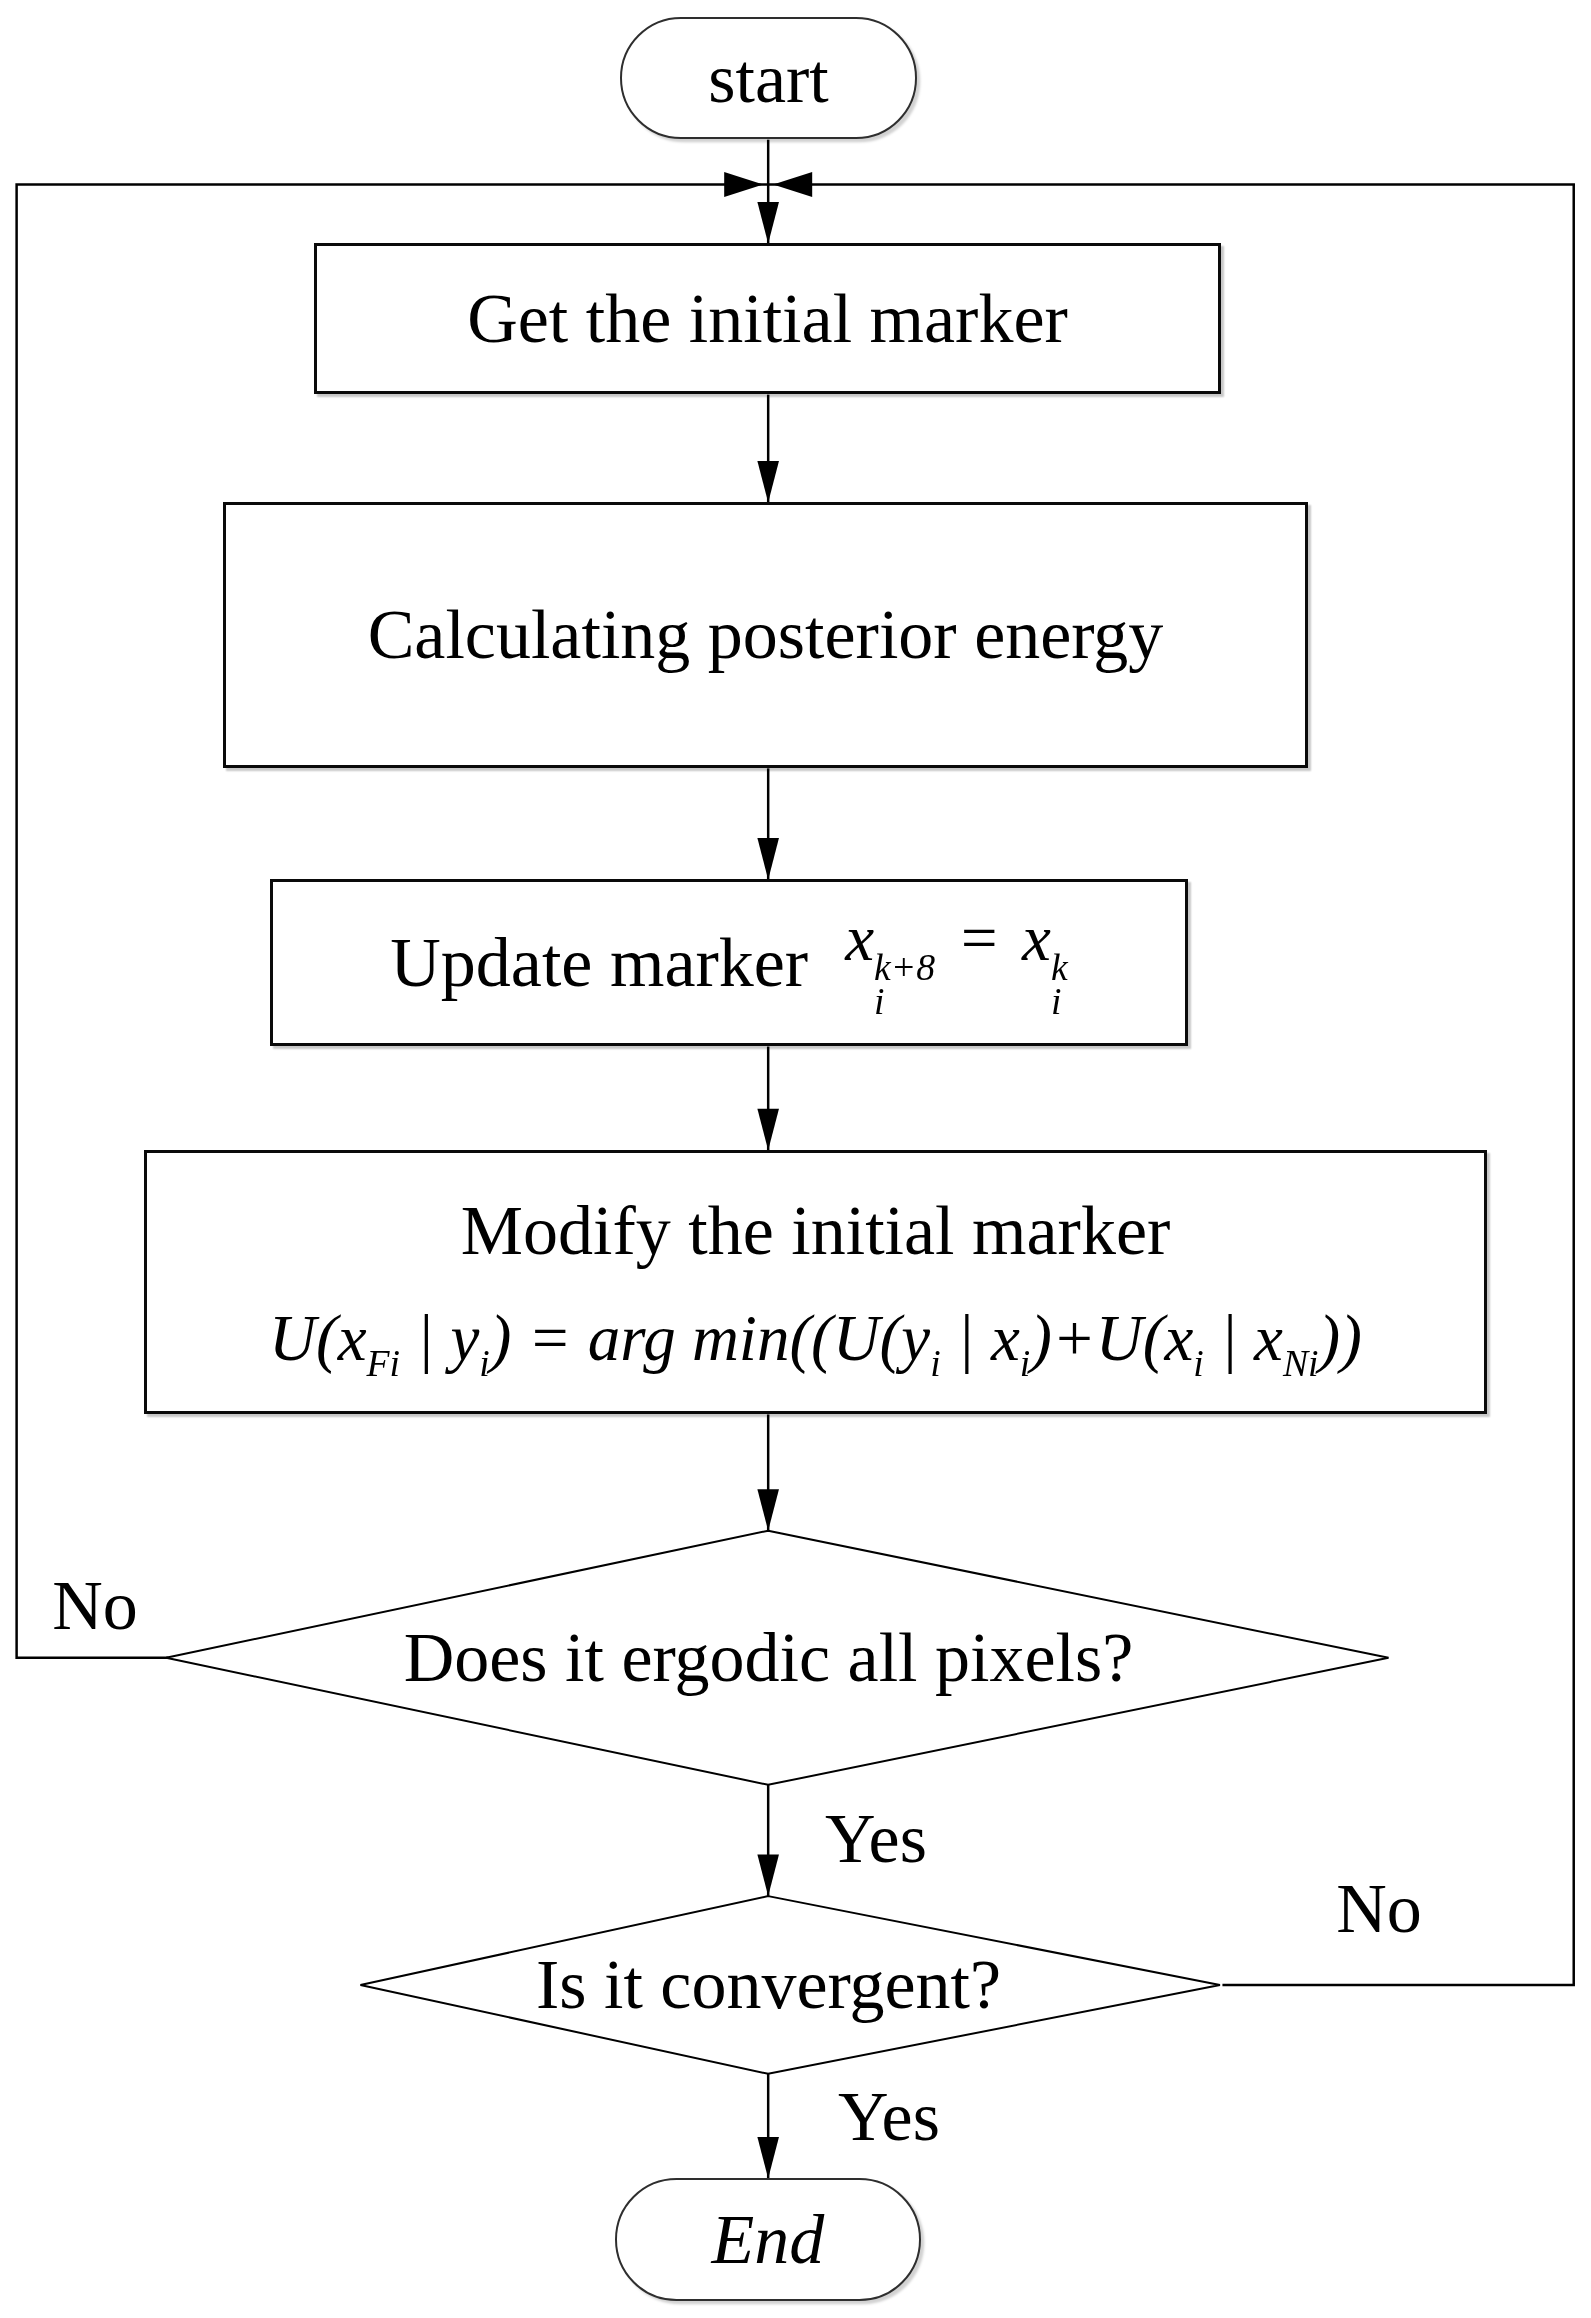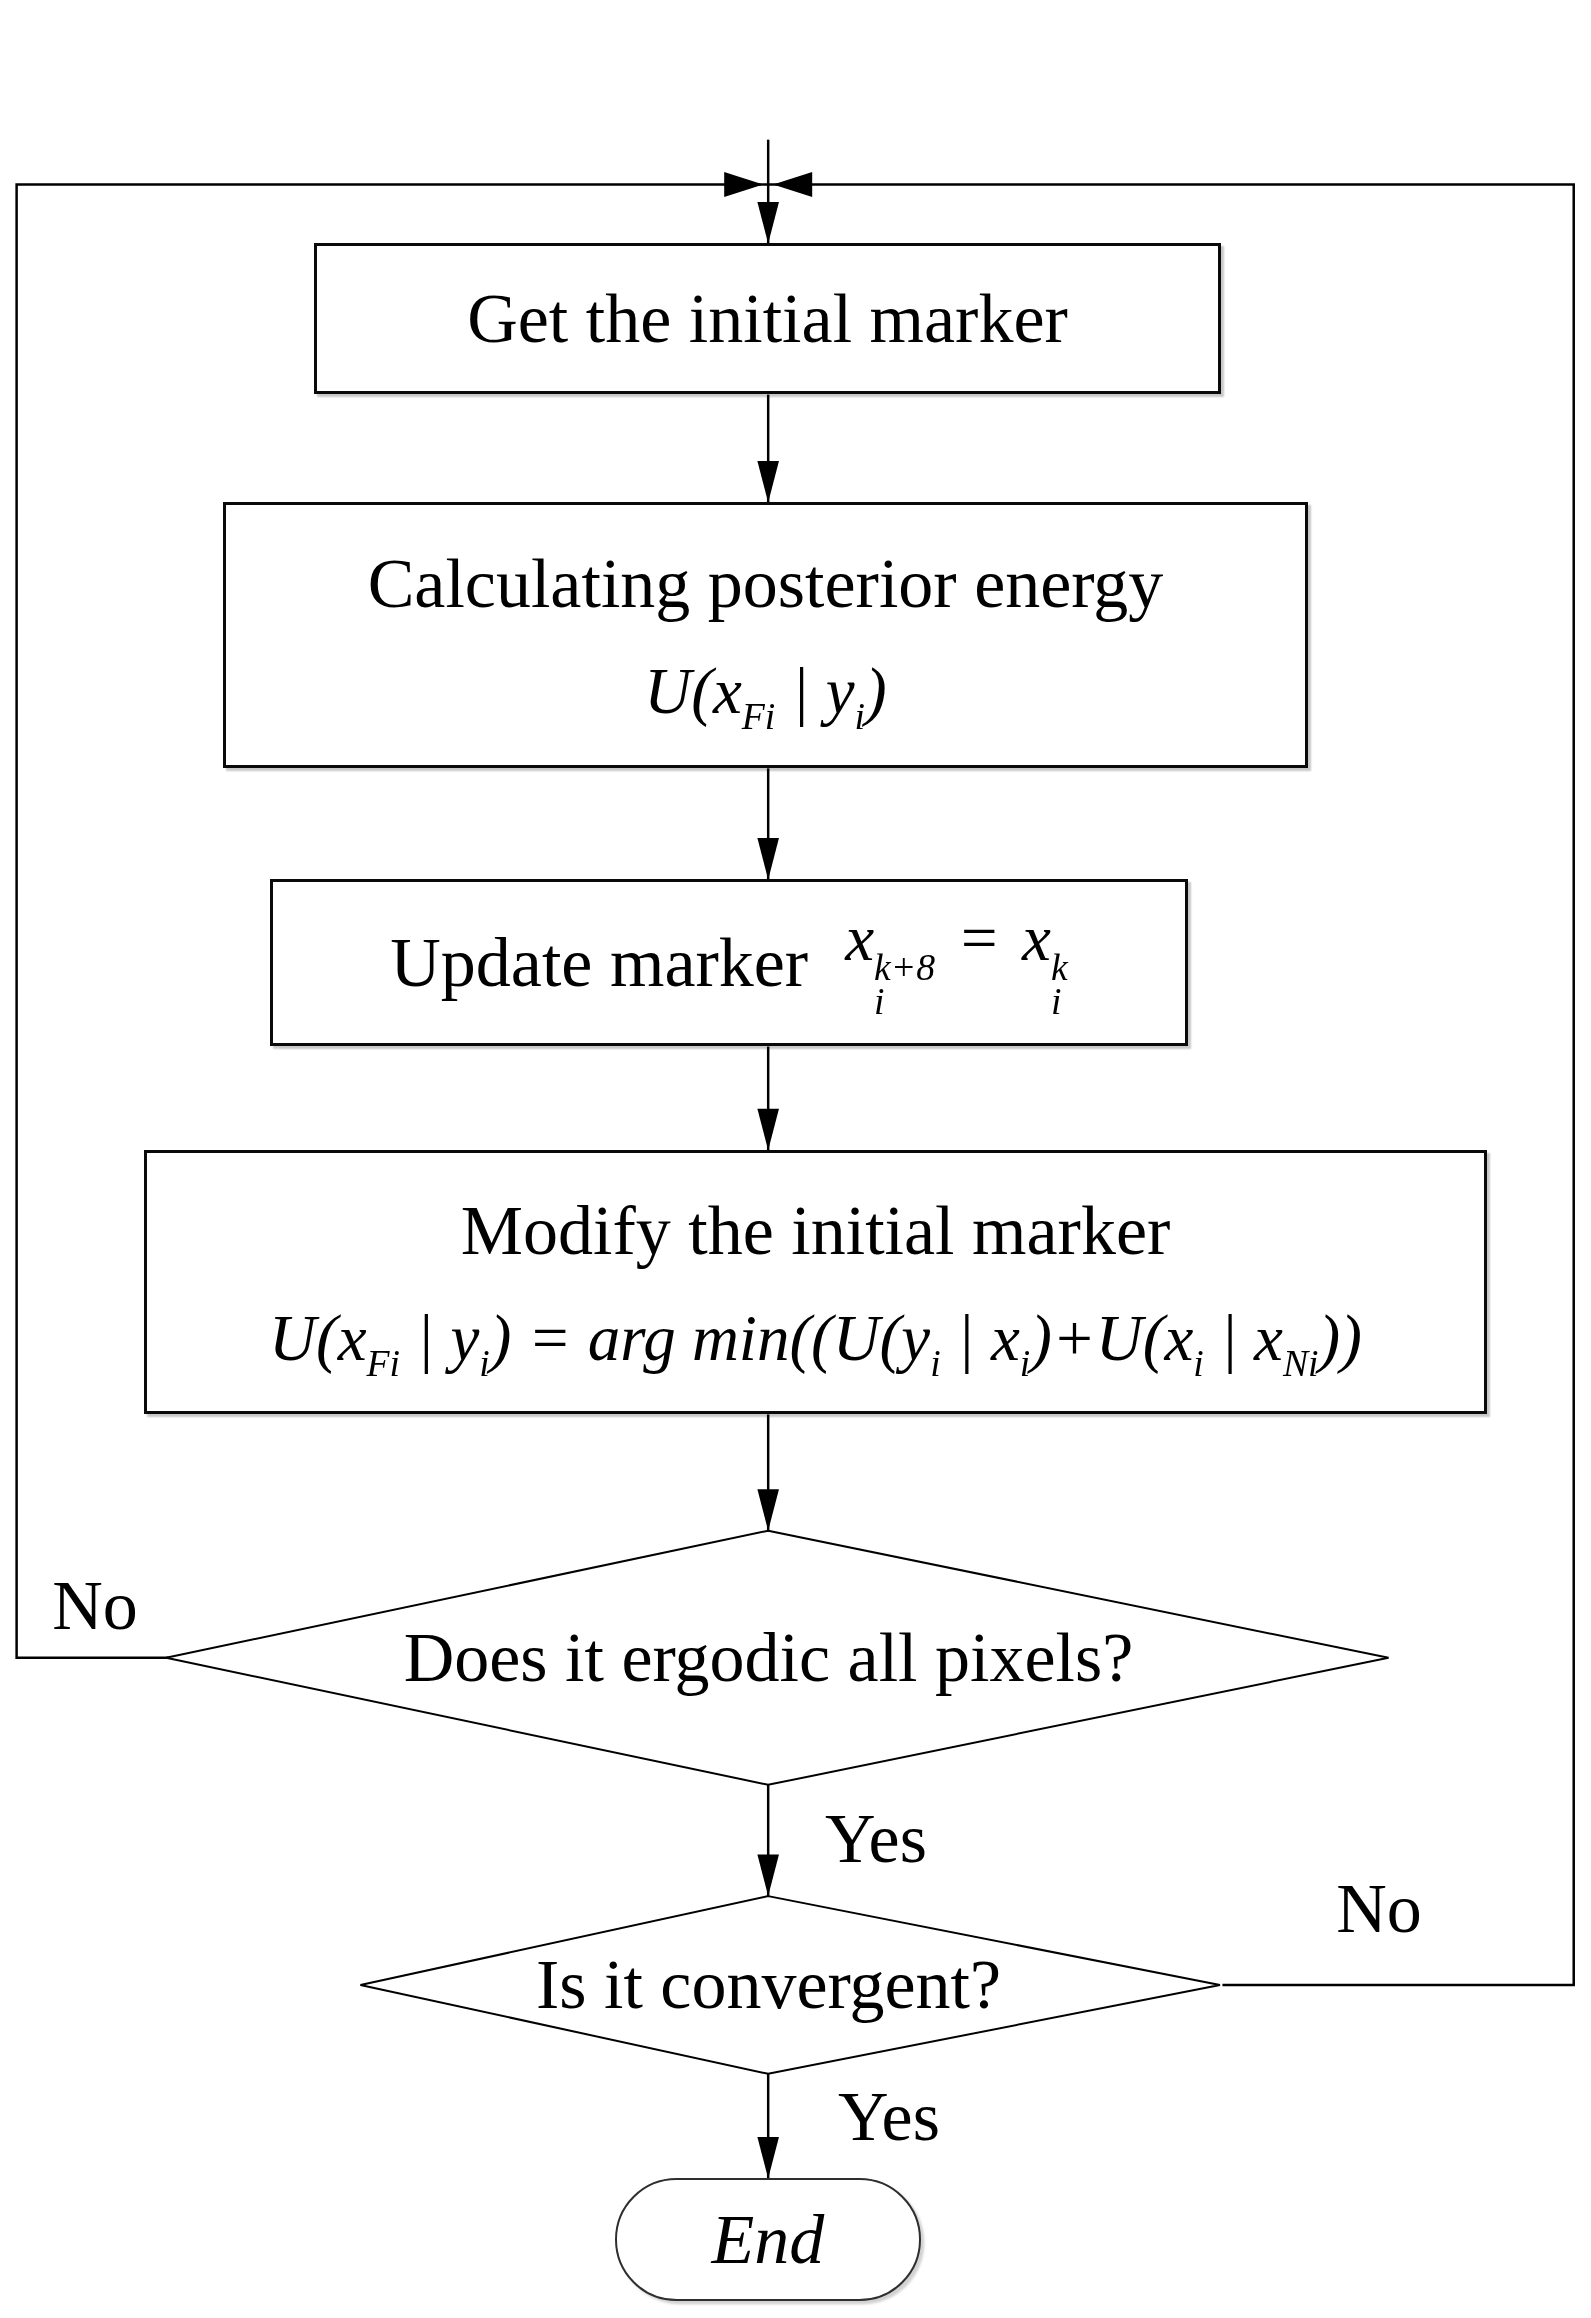--- a/index.html
+++ b/index.html
@@ -79,28 +79,30 @@
     <polygon class="arrow" points="925,1059 912,1009 938,1009"></polygon>
     <polygon class="arrow" points="925,1385 912,1335 938,1335"></polygon>
     <polygon class="arrow" points="925,1843 912,1793 938,1793"></polygon>
     <polygon class="arrow" points="925,2283 912,2233 938,2233"></polygon>
     <polygon class="arrow" points="925,2623 912,2573 938,2573"></polygon>
 
     <polygon class="arrow" points="919,222 872,207 872,237"></polygon>
     <polygon class="arrow" points="931,222 978,207 978,237"></polygon>
   </svg>
 
+  <div class="node stadium" style="left:620px;top:17.4px;width:297px;height:122px;">
+    <span class="nlabel">start</span>
+  </div>
 
   <div class="node rect" style="left:314px;top:243px;width:907px;height:151px;">
     <span class="nlabel">Get the initial marker</span>
   </div>
 
   <div class="node rect twoline" style="left:223px;top:502px;width:1085px;height:266px;">
     <span class="nlabel">Calculating posterior energy</span>
-    <span class="formula"><span>U(x</span><sub>Fi</sub><span> | y</span><sub>i</sub><span>)</span></span>
   </div>
 
   <div class="node rect rowline" style="left:270px;top:879px;width:918px;height:167px;">
     <span class="nlabel">Update marker</span>
     <span class="formula"><span>x</span><span class="stack">
           <span class="sup">k+8</span>
           <span class="sub">i</span>
         </span><span class="eq">=</span><span>x</span><span class="stack">
           <span class="sup">k</span>
           <span class="sub">i</span>

